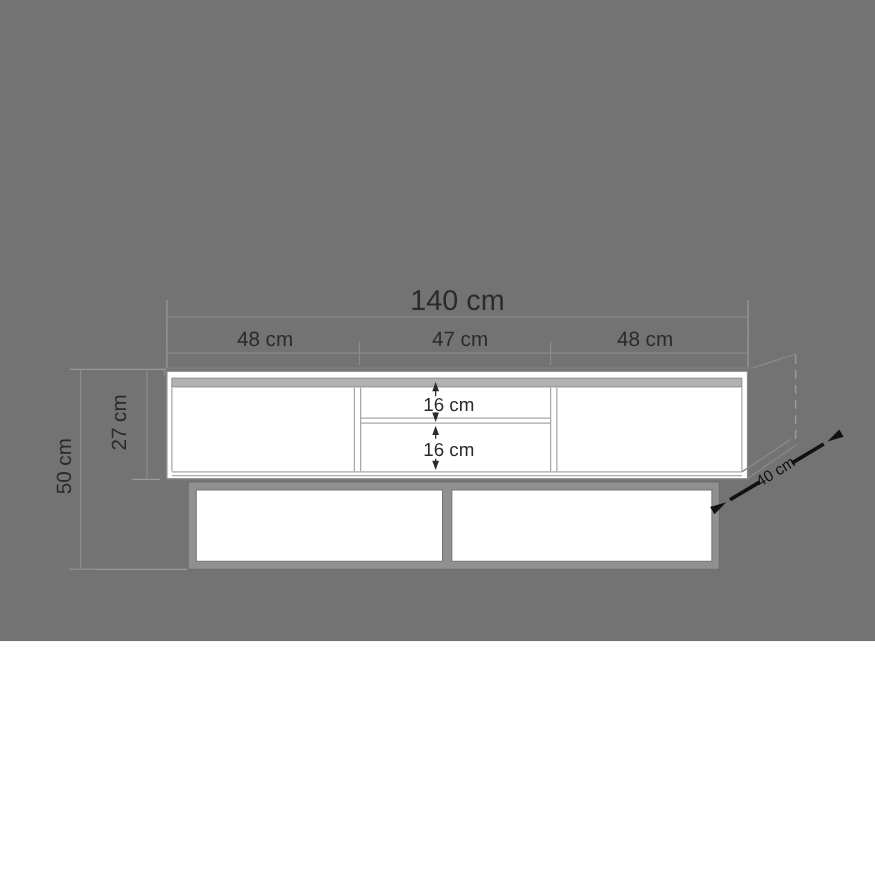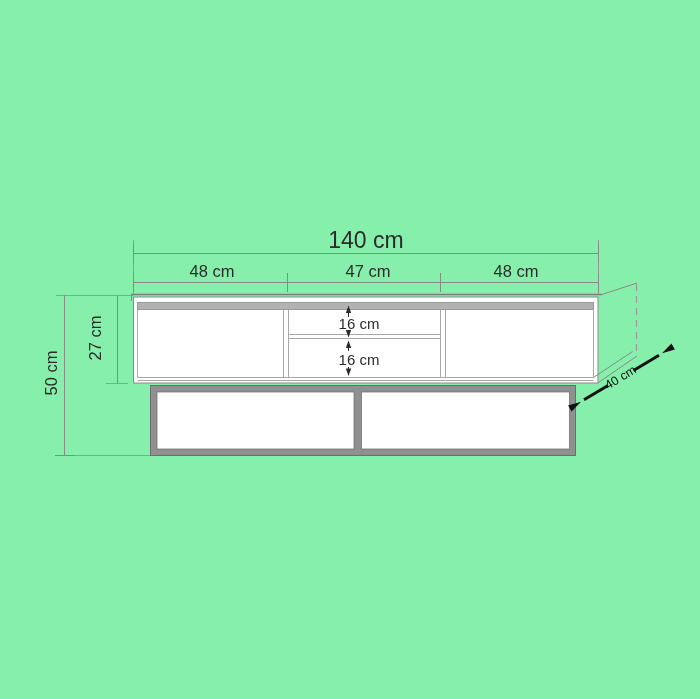--- a/index.html
+++ b/index.html
@@ -3,22 +3,22 @@
 <meta charset="utf-8">
 <style>
   html, body {
     margin: 0;
     padding: 0;
     background: #ffffff;
   }
   .canvas {
     position: relative;
     width: 700px;
-    height: 699px;
-    background: #86efac;
+    height: 513px;
+    background: #737373;
     font-family: "Liberation Sans", sans-serif;
   }
   svg { display: block; }
   text {
     font-family: "Liberation Sans", sans-serif;
     fill: #2b2b2b;
   }
   .dim-big   { font-size: 23px; }
   .dim-mid   { font-size: 16.5px; }
   .dim-small { font-size: 15px; }

